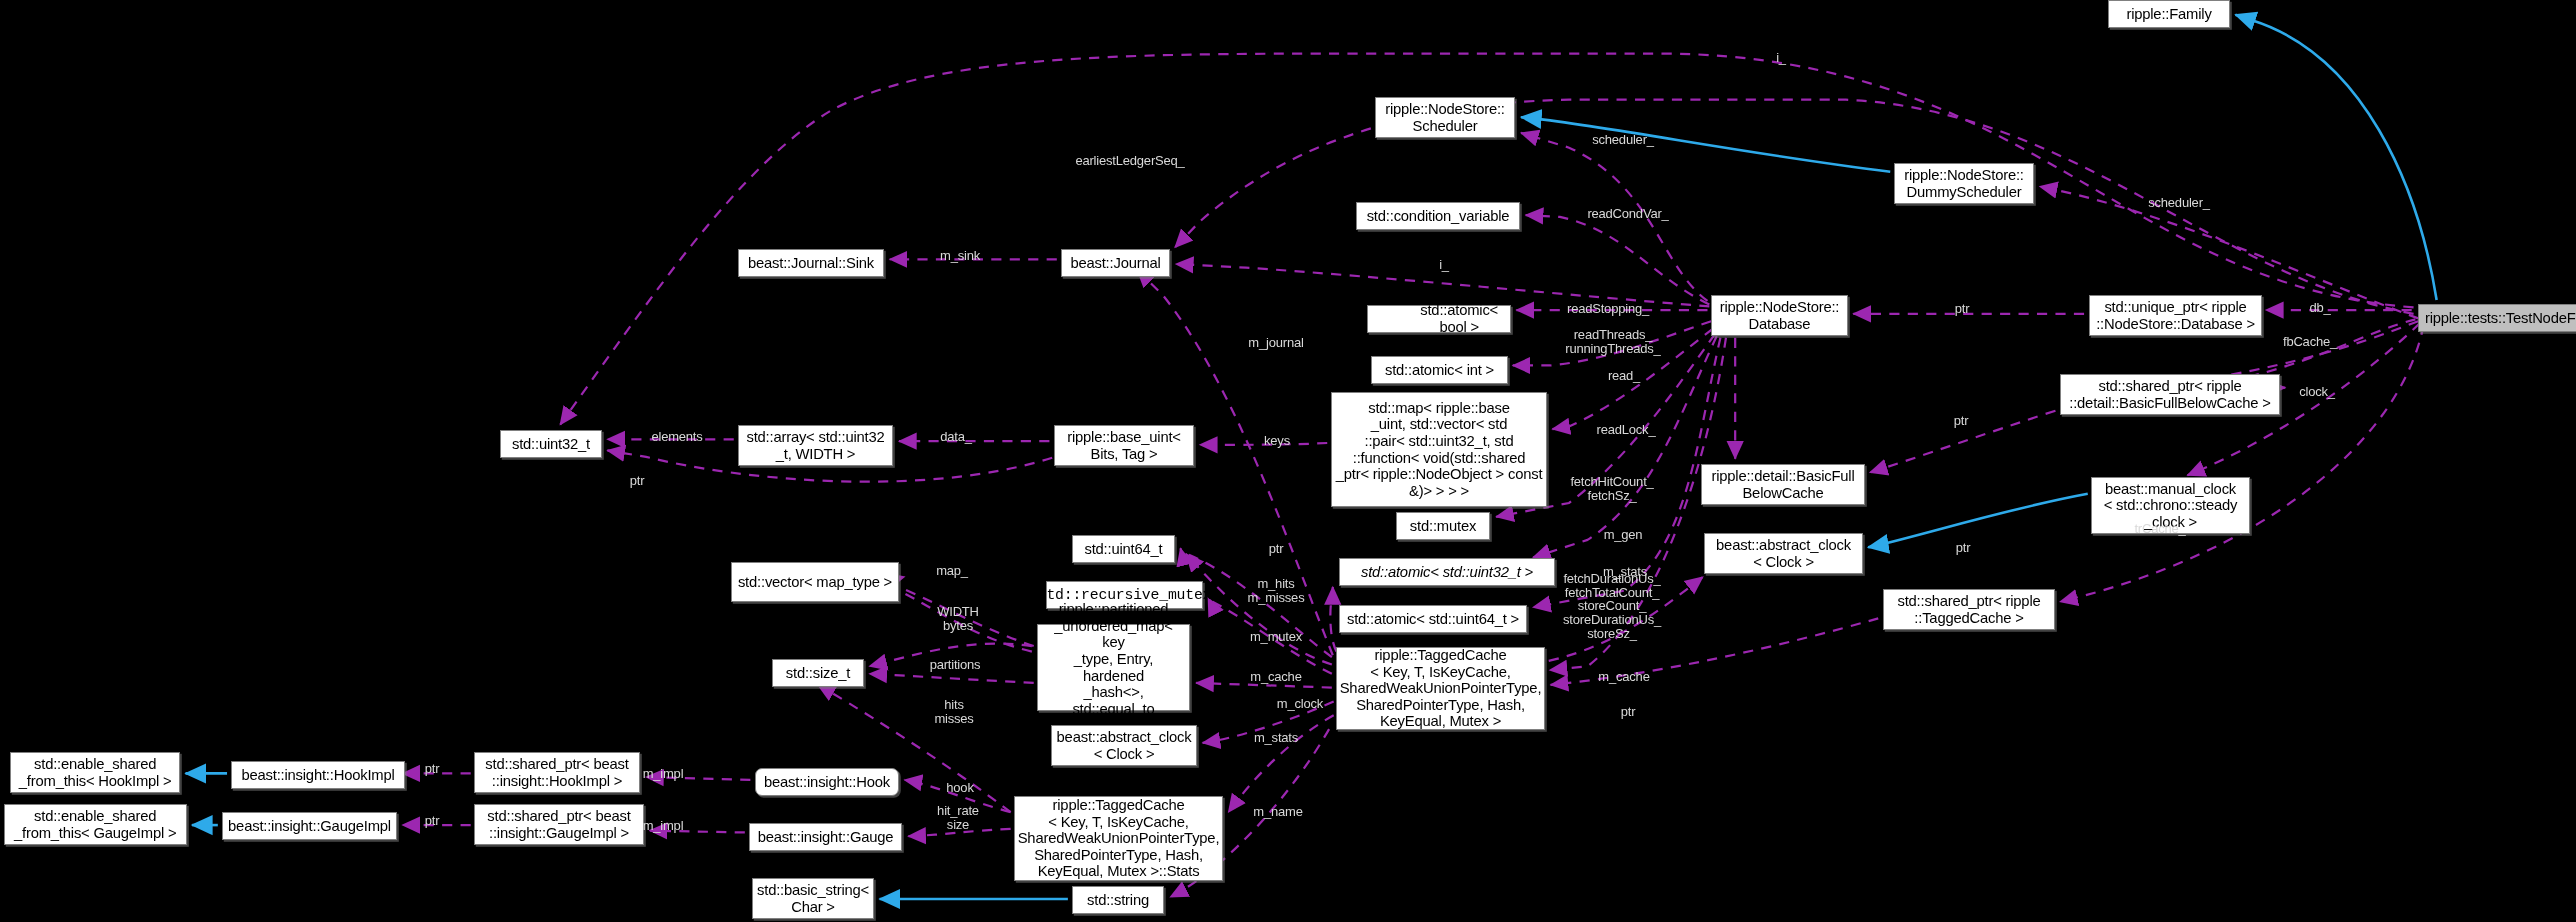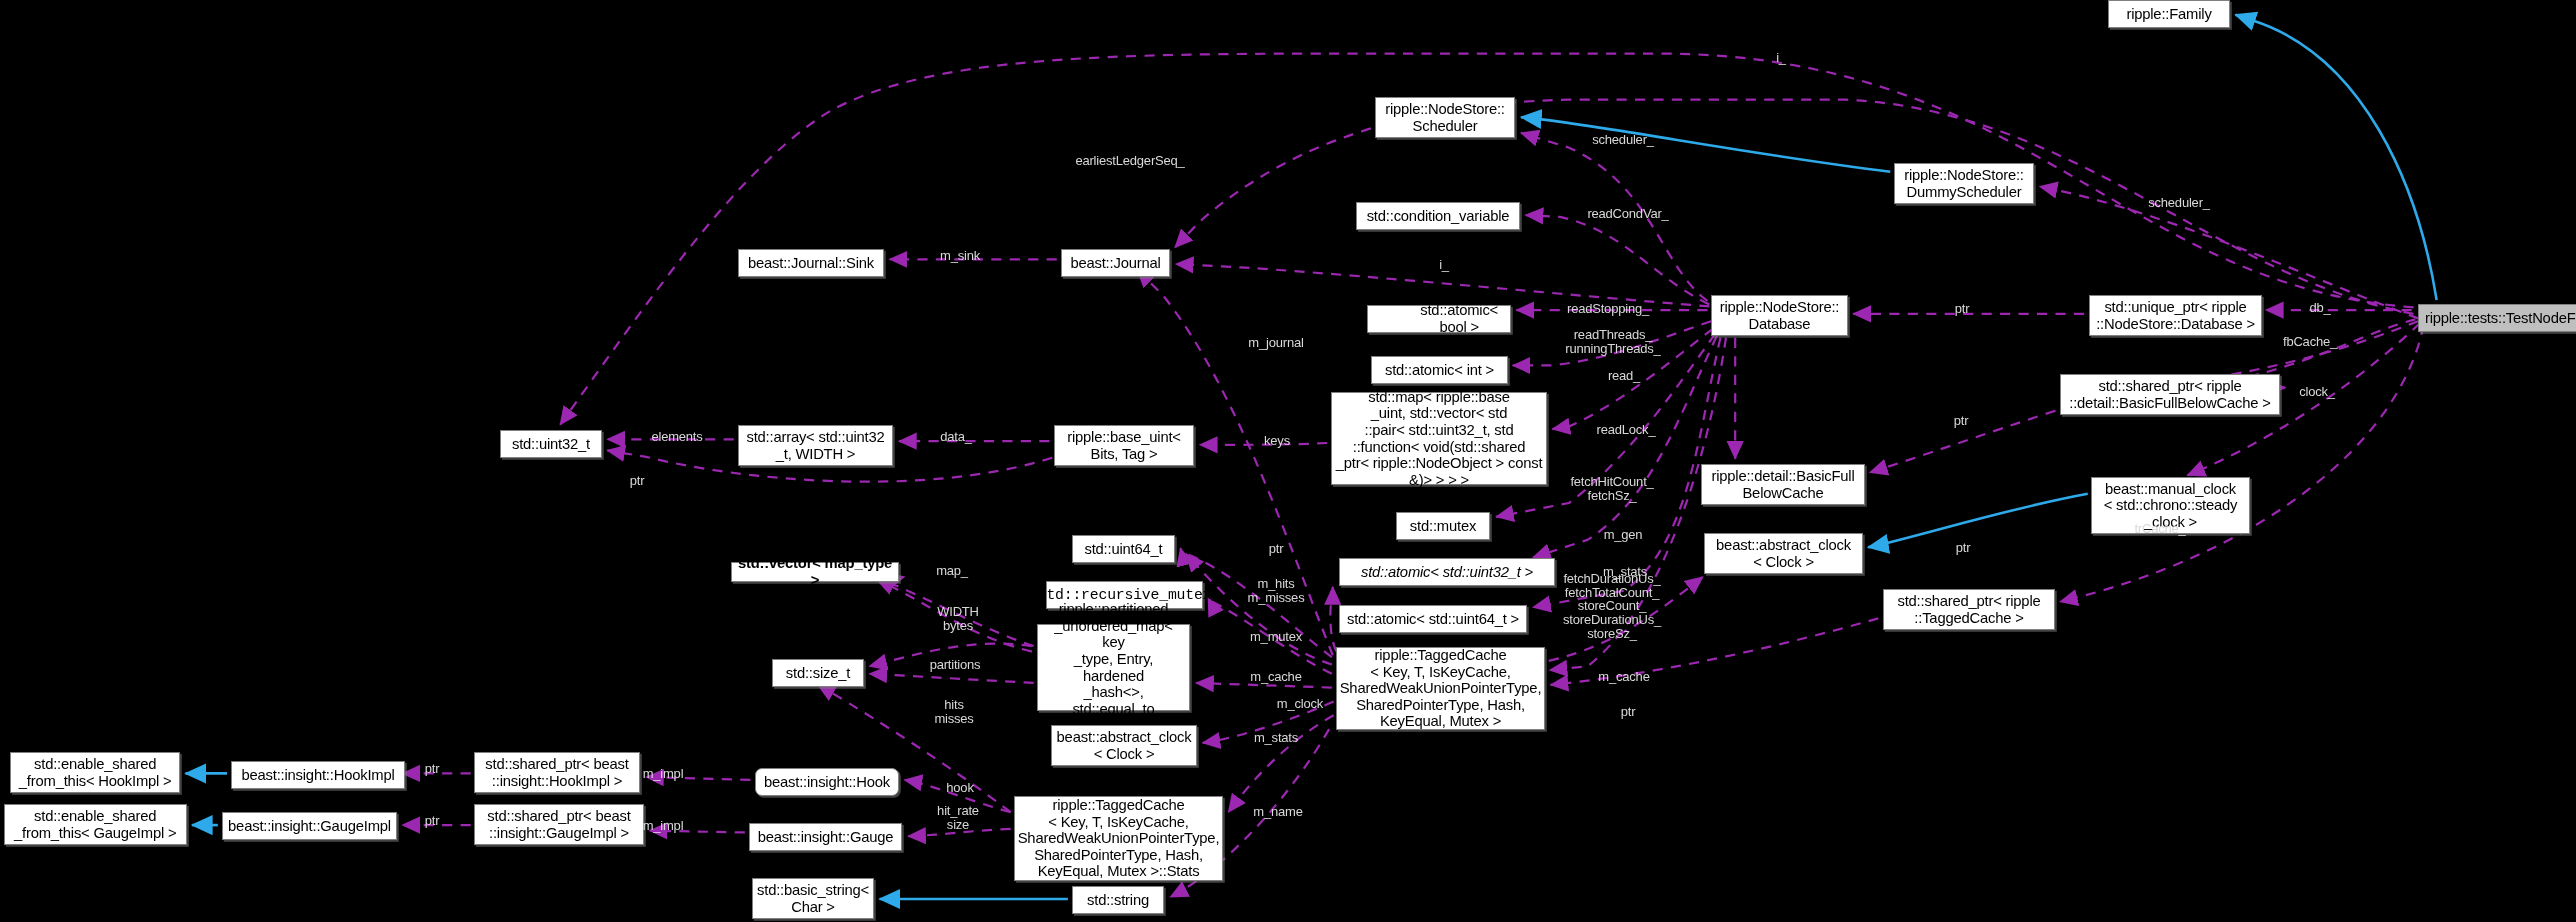--- a/index.html
+++ b/index.html
@@ -184,36 +184,36 @@
 ::NodeStore::Database &gt;</div>
       <div class="node focus" style="left: 2418px; top: 304px; width: 198px; height: 28px;">ripple::tests::TestNodeFamily</div>
       <div class="node" style="left: 1371px; top: 356px; width: 137px; height: 28px;">std::atomic&lt; int &gt;</div>
       <div class="node" style="left: 2060px; top: 374px; width: 220px; height: 41px;">std::shared_ptr&lt; ripple
 ::detail::BasicFullBelowCache &gt;</div>
       <div class="node" style="left: 500px; top: 430px; width: 102px; height: 28px;">std::uint32_t</div>
       <div class="node" style="left: 738px; top: 425px; width: 155px; height: 41px;">std::array&lt; std::uint32
 _t, WIDTH &gt;</div>
       <div class="node" style="left: 1054px; top: 425px; width: 140px; height: 41px;">ripple::base_uint&lt;
 Bits, Tag &gt;</div>
-      <div class="node" style="left: 1331px; top: 392px; width: 216px; height: 93px;">std::map&lt; ripple::base
+      <div class="node" style="left: 1331px; top: 392px; width: 216px; height: 115px;">std::map&lt; ripple::base
 _uint, std::vector&lt; std
 ::pair&lt; std::uint32_t, std
 ::function&lt; void(std::shared
 _ptr&lt; ripple::NodeObject &gt; const
 &amp;)&gt; &gt; &gt; &gt;</div>
       <div class="node" style="left: 1701px; top: 464px; width: 164px; height: 41px;">ripple::detail::BasicFull
 BelowCache</div>
       <div class="node" style="left: 2091px; top: 477px; width: 159px; height: 57px;">beast::manual_clock
 &lt; std::chrono::steady
 _clock &gt;</div>
       <div class="node" style="left: 1396px; top: 512px; width: 94px; height: 28px;">std::mutex</div>
       <div class="node" style="left: 1704px; top: 533px; width: 159px; height: 41px;">beast::abstract_clock
 &lt; Clock &gt;</div>
       <div class="node" style="left: 1072px; top: 535px; width: 103px; height: 28px;">std::uint64_t</div>
-      <div class="node" style="left: 731px; top: 562px; width: 168px; height: 20px; font-weight: bold;">std::vector&lt; map_type &gt;</div>
+      <div class="node" style="left: 731px; top: 562px; width: 168px; height: 40px;">std::vector&lt; map_type &gt;</div>
       <div class="node" style="left: 1339px; top: 558px; width: 216px; height: 28px; font-style: italic;">std::atomic&lt; std::uint32_t &gt;</div>
       <div class="node" style="left: 1883px; top: 589px; width: 172px; height: 41px;">std::shared_ptr&lt; ripple
 ::TaggedCache &gt;</div>
       <div class="node" style="left: 1046px; top: 581px; width: 157px; height: 28px; font-family: Liberation Mono, monospace;">std::recursive_mutex</div>
       <div class="node" style="left: 1339px; top: 605px; width: 188px; height: 28px;">std::atomic&lt; std::uint64_t &gt;</div>
       <div class="node" style="left: 1037px; top: 624px; width: 153px; height: 87px;">ripple::partitioned
 _unordered_map&lt; key
 _type, Entry, hardened
 _hash&lt;&gt;, std::equal_to
 &lt; Key &gt; &gt;</div>

